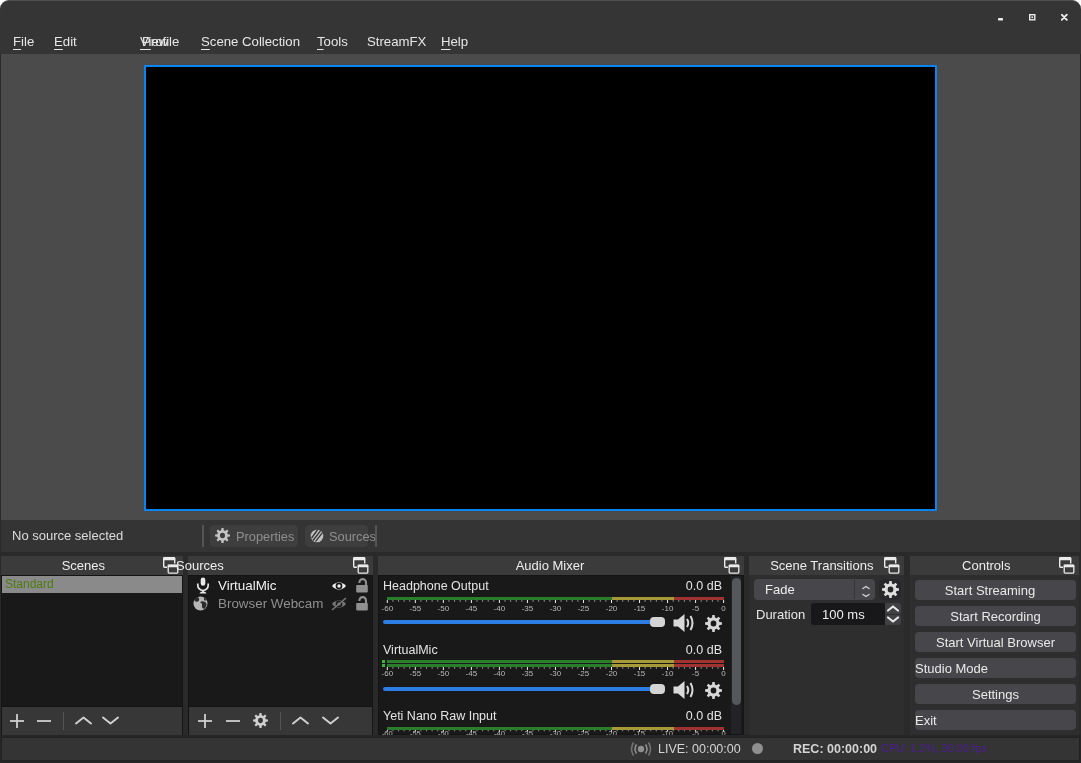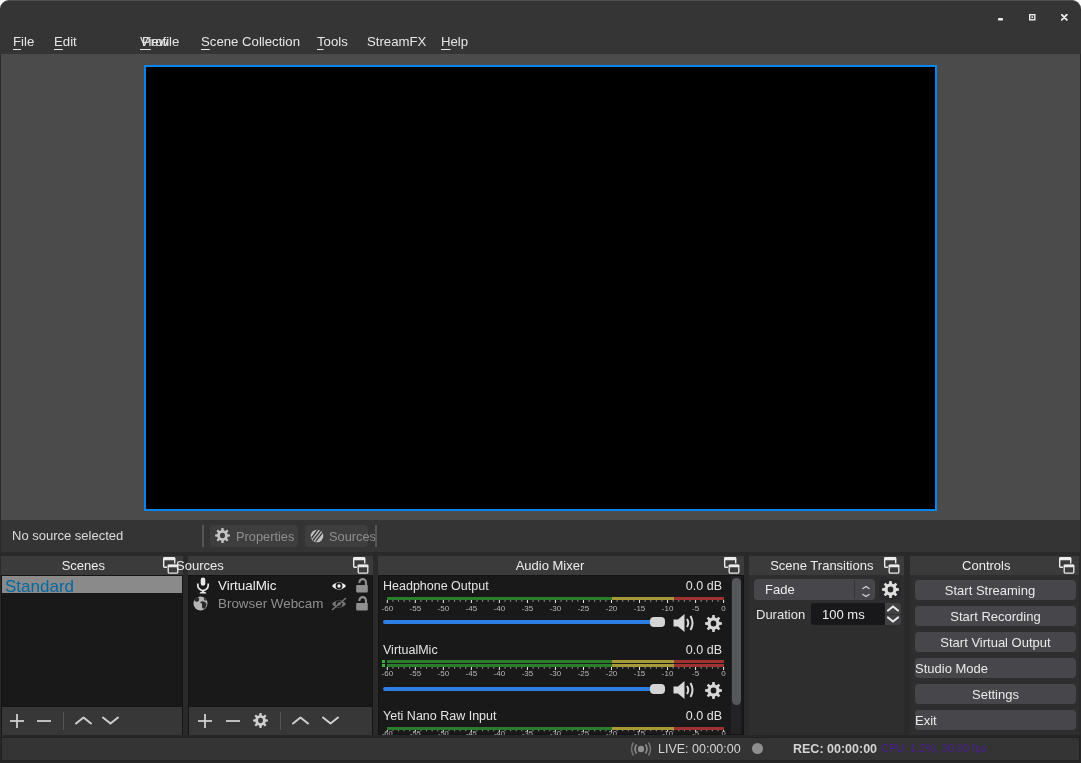--- a/index.html
+++ b/index.html
@@ -92,21 +92,21 @@
       <rect x="3.9" y="6.5" width="12.1" height="10.5" rx="1.4" fill="#3b3b3c"></rect>
       <rect x="5.2" y="8.1" width="9.6" height="8" rx="0.8" fill="none" stroke="#ececec" stroke-width="1.3"></rect>
       <rect x="4.8" y="7.7" width="10.4" height="2.6" rx="0.8" fill="#ececec"></rect>
     </svg>
 <div class="abs" style="left:1px;top:575px;width:182px;height:160px;background:#191919;border:1px solid #141414;box-sizing:border-box"></div>
 <div class="abs" style="left:188px;top:575px;width:185px;height:160px;background:#191919;border:1px solid #141414;box-sizing:border-box"></div>
 <div class="abs" style="left:378px;top:575px;width:366px;height:160px;background:#191919;border:1px solid #141414;box-sizing:border-box"></div>
 <div class="abs" style="left:749px;top:575px;width:155px;height:160px;background:#2e2e2f"></div>
 <div class="abs" style="left:910px;top:575px;width:169px;height:160px;background:#2e2e2f"></div>
 <div class="abs" style="left:2px;top:576px;width:180px;height:17px;background:#8a8a8a"></div>
-<div class="abs" style="left:5px;top:577px;font-size:17px;color:#0369a1;font-weight:400;white-space:nowrap;">Standard</div>
+<div class="abs" style="left:5px;top:577px;font-size:12px;color:#4d7c0f;font-weight:400;white-space:nowrap;">Standard</div>
 <div class="abs" style="left:2px;top:706px;width:180px;height:28px;background:#373737;border-top:1px solid #141414"></div>
 <svg class="abs" style="left:9px;top:713px" width="16" height="16" viewBox="0 0 16 16">
       <line x1="8.0" y1="1" x2="8.0" y2="15" stroke="#cfcfcf" stroke-width="1.8"></line>
       <line x1="1" y1="8.0" x2="15" y2="8.0" stroke="#cfcfcf" stroke-width="1.8"></line>
     </svg>
 <svg class="abs" style="left:36px;top:713px" width="16" height="16" viewBox="0 0 16 16">
       <line x1="1" y1="8.0" x2="15" y2="8.0" stroke="#cfcfcf" stroke-width="1.8"></line>
     </svg>
 <div class="abs" style="left:63px;top:712px;width:1px;height:18px;background:#555"></div>
 <svg class="abs" style="left:75px;top:716px" width="17" height="9" viewBox="0 0 17 9">
@@ -458,21 +458,21 @@
       <polyline points="1,5.5 6.0,1.5 11,5.5" fill="none" stroke="#e8e8e8" stroke-width="2.2" stroke-linecap="round" stroke-linejoin="round"></polyline>
     </svg>
 <svg class="abs" style="left:887px;top:616px" width="12" height="7" viewBox="0 0 12 7">
       <polyline points="1,1.5 6.0,5.5 11,1.5" fill="none" stroke="#e8e8e8" stroke-width="2.2" stroke-linecap="round" stroke-linejoin="round"></polyline>
     </svg>
 <div class="abs" style="left:915px;top:580px;width:161px;height:20px;background:#47474b;border-radius:4px"></div>
 <div class="abs" style="left:915px;width:150px;top:582.5px;font-size:13px;color:#e9e9e9;font-weight:400;text-align:center;white-space:nowrap;">Start Streaming</div>
 <div class="abs" style="left:915px;top:606px;width:161px;height:20px;background:#47474b;border-radius:4px"></div>
 <div class="abs" style="left:915px;width:161px;top:608.5px;font-size:13px;color:#e9e9e9;font-weight:400;text-align:center;white-space:nowrap;">Start Recording</div>
 <div class="abs" style="left:915px;top:632px;width:161px;height:20px;background:#47474b;border-radius:4px"></div>
-<div class="abs" style="left:915px;width:161px;top:634.5px;font-size:13px;color:#e9e9e9;font-weight:400;text-align:center;white-space:nowrap;">Start Virtual Output</div>
+<div class="abs" style="left:915px;width:161px;top:634.5px;font-size:13px;color:#e9e9e9;font-weight:400;text-align:center;white-space:nowrap;">Start Virtual Browser</div>
 <div class="abs" style="left:915px;top:658px;width:161px;height:20px;background:#47474b;border-radius:4px"></div>
 <div class="abs" style="left:915px;width:177px;top:660.5px;font-size:13px;color:#e9e9e9;font-weight:400;white-space:nowrap;">Studio Mode</div>
 <div class="abs" style="left:915px;top:684px;width:161px;height:20px;background:#47474b;border-radius:4px"></div>
 <div class="abs" style="left:915px;width:161px;top:686.5px;font-size:13px;color:#e9e9e9;font-weight:400;text-align:center;white-space:nowrap;">Settings</div>
 <div class="abs" style="left:915px;top:710px;width:161px;height:20px;background:#47474b;border-radius:4px"></div>
 <div class="abs" style="left:915px;width:134px;top:712.5px;font-size:13px;color:#e9e9e9;font-weight:400;text-align:left;white-space:nowrap;">Exit</div>
 <div class="abs" style="left:0;top:735px;width:1081px;height:28px;background:#262626"></div>
 <div class="abs" style="left:1px;top:737px;width:1079px;height:24px;background:#343434;border:1px solid #222;box-sizing:border-box"></div>
 <svg class="abs" style="left:630px;top:741px" width="22" height="16" viewBox="0 0 22 16">
       <circle cx="11" cy="8" r="3.2" fill="#8f8f8f"></circle>

